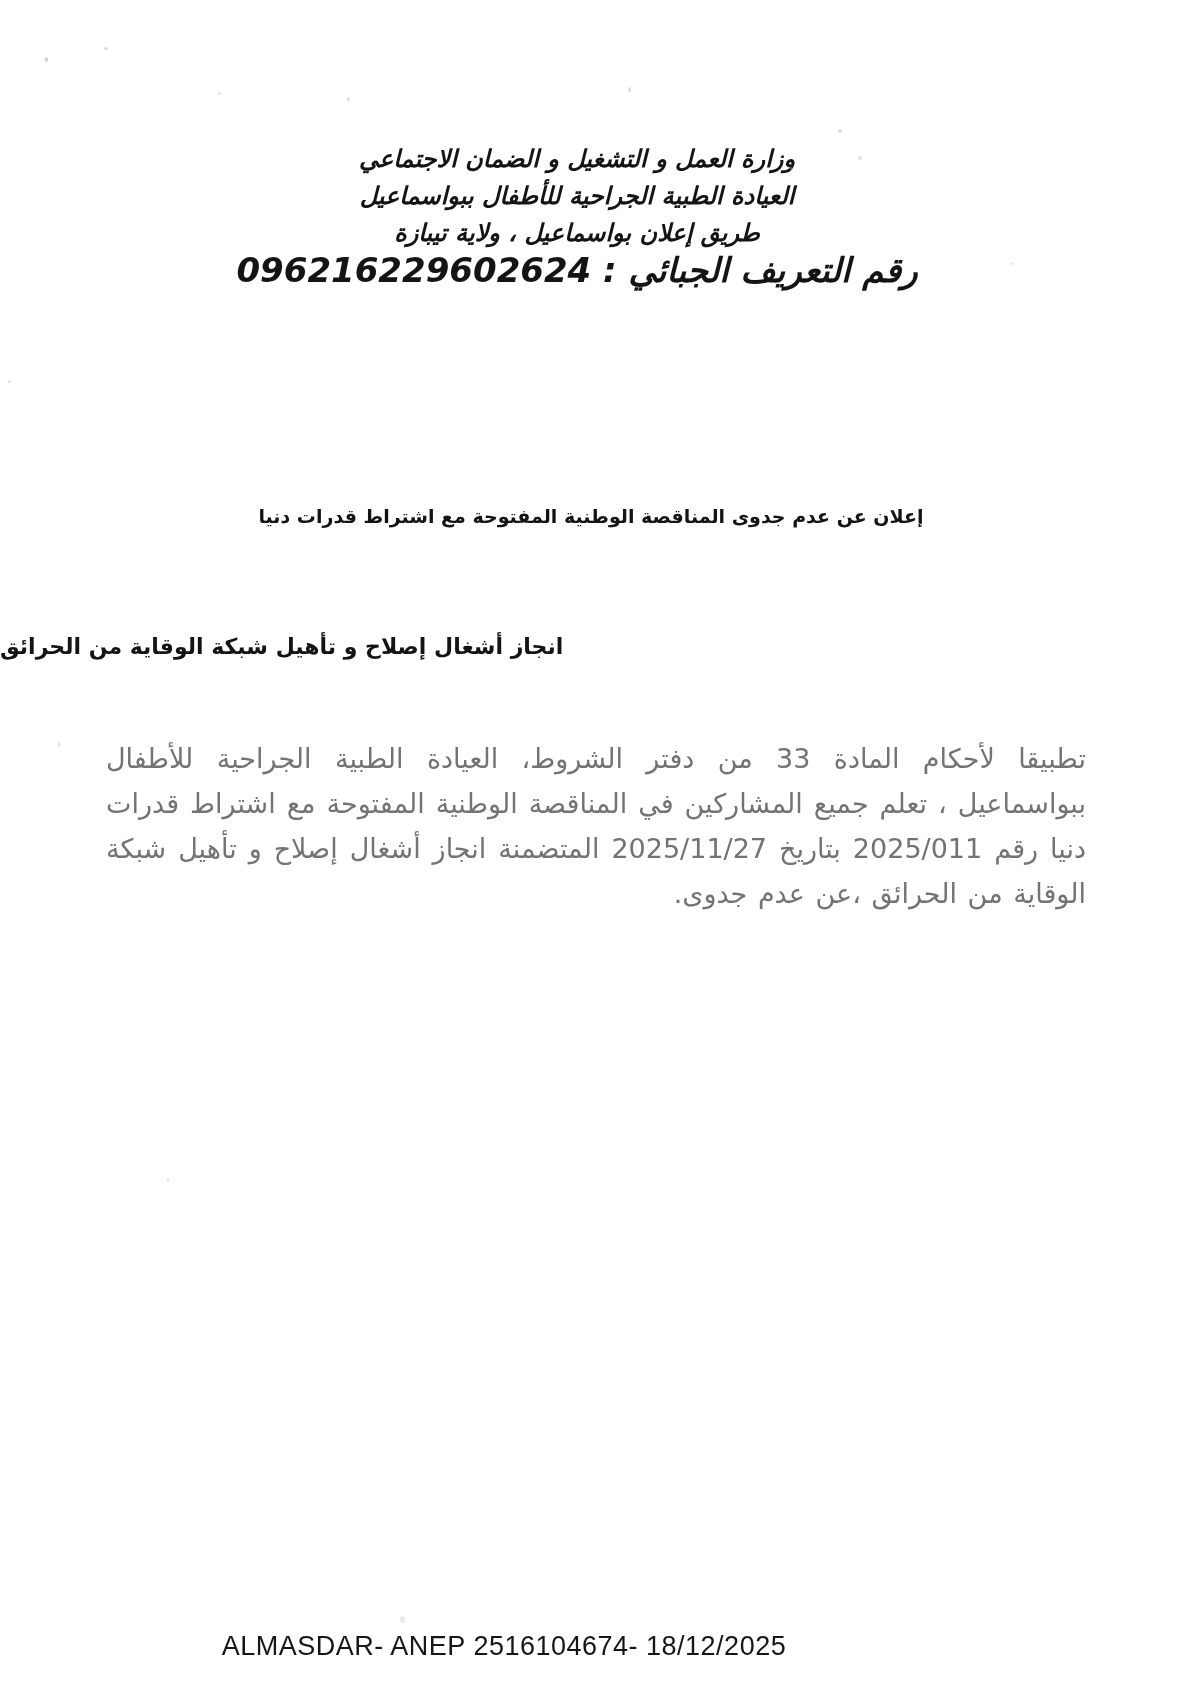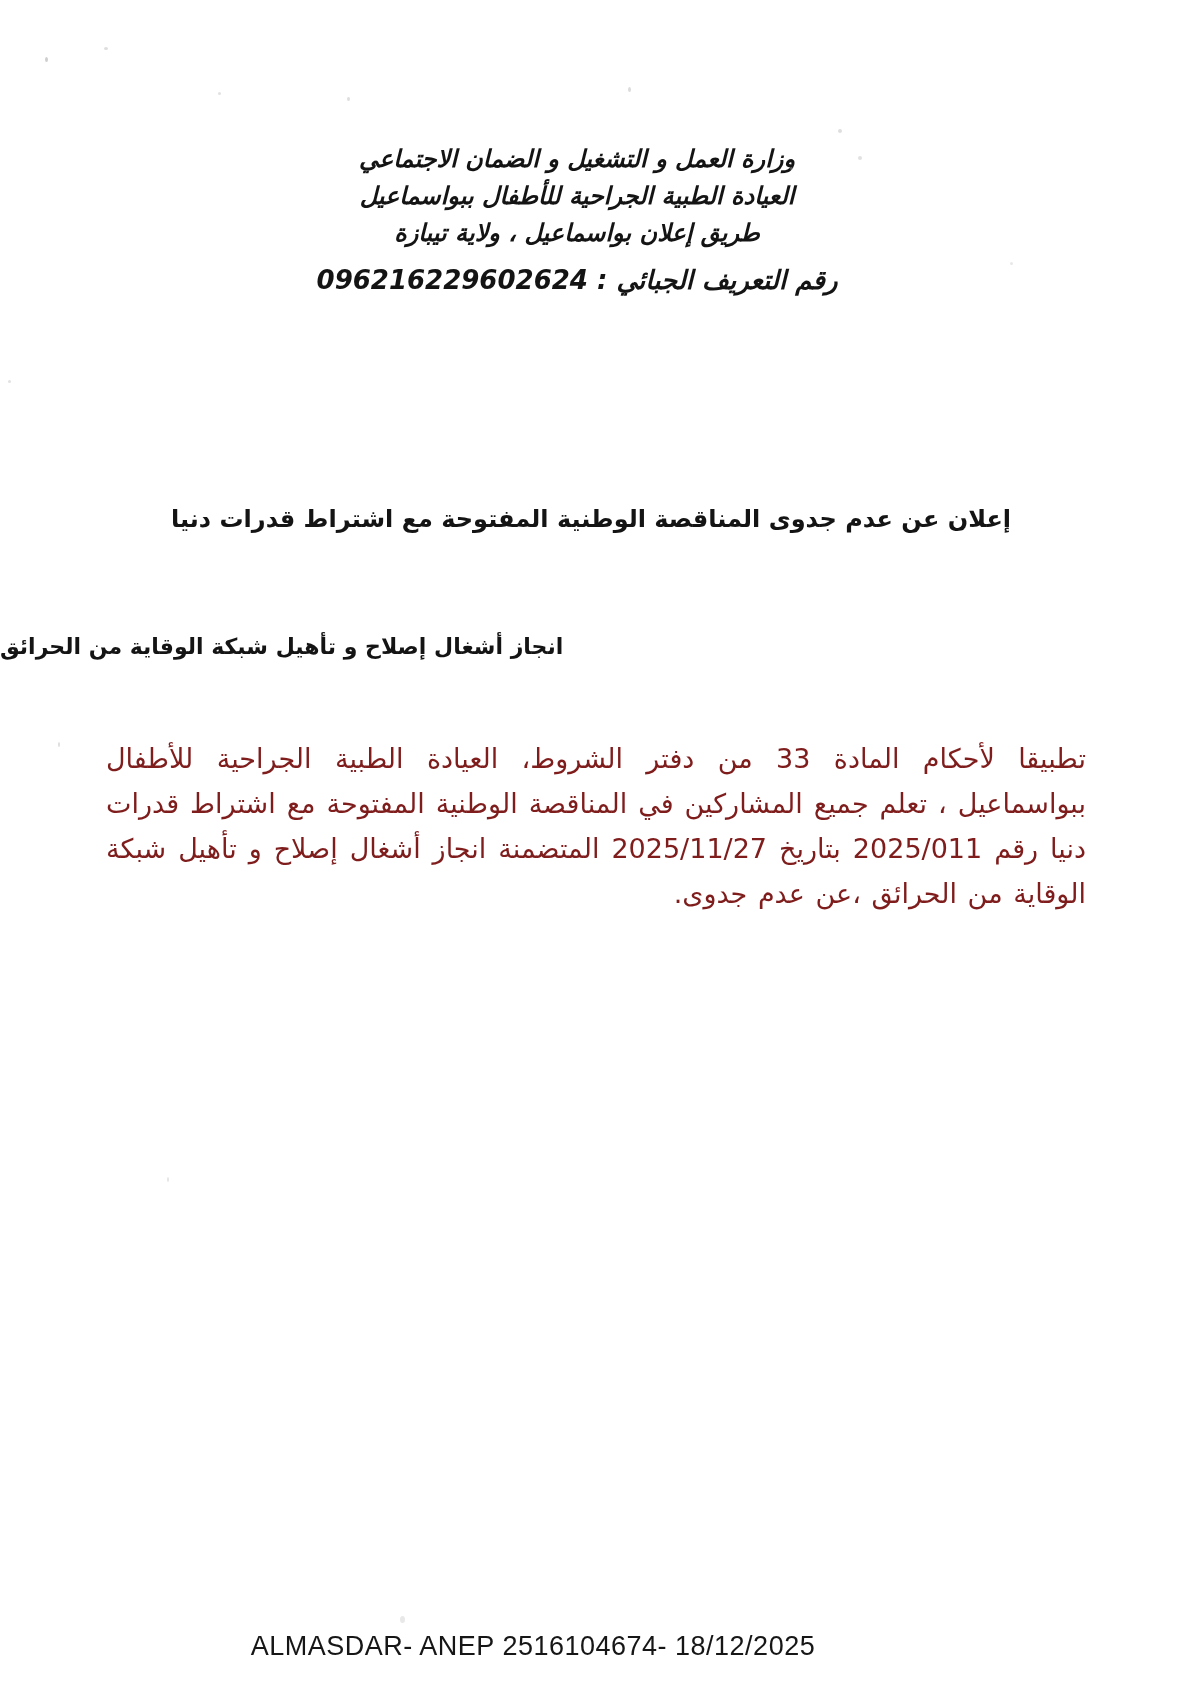--- a/index.html
+++ b/index.html
@@ -30,33 +30,32 @@
     text-align: center;
     font-weight: 700;
   }
   .letterhead .hline {
     font-size: 24px;
     line-height: 37px;
     letter-spacing: 0.2px;
     font-style: italic;
   }
   .letterhead .hline.tax {
-    font-size: 26px;
-    margin-top: 10px;
+    font-size: 34px;
   }
   
   .title-1 {
     position: absolute;
     top: 505px;
     left: 0;
     width: 1182px;
     direction: rtl;
     text-align: center;
     font-weight: 700;
-    font-size: 24px;
+    font-size: 19px;
   }
   .title-2 {
     position: absolute;
     top: 580px;
     left: 0;
     width: 1176px;
     direction: rtl;
     text-align: center;
     font-weight: 700;
     font-size: 28px;
@@ -76,35 +75,34 @@
     position: absolute;
     top: 736px;
     right: 104px;
     width: 980px;
     direction: rtl;
     text-align: justify;
     text-align-last: right;
     font-size: 27px;
     line-height: 45px;
     word-spacing: 2px;
-    color: #7f1d1d;
+    color: #737373;
   }
   
   .anep-footer {
     position: absolute;
     top: 1631px;
     left: 0;
     width: 1008px;          
     direction: ltr;
     text-align: center;
     font-family: "Liberation Sans", sans-serif;
     font-size: 27px;
     letter-spacing: 0.5px;
     color: #161616;
-    padding-left: 29px;
   }
   
   .speck {
     position: absolute;
     background: #bdbdbd;
     border-radius: 50%;
     opacity: 0.75;
   }
   .s1  { left: 45px;  top: 57px;  width: 3px; height: 5px; }
   .s2  { left: 104px; top: 47px;  width: 4px; height: 3px; opacity: .5; }

